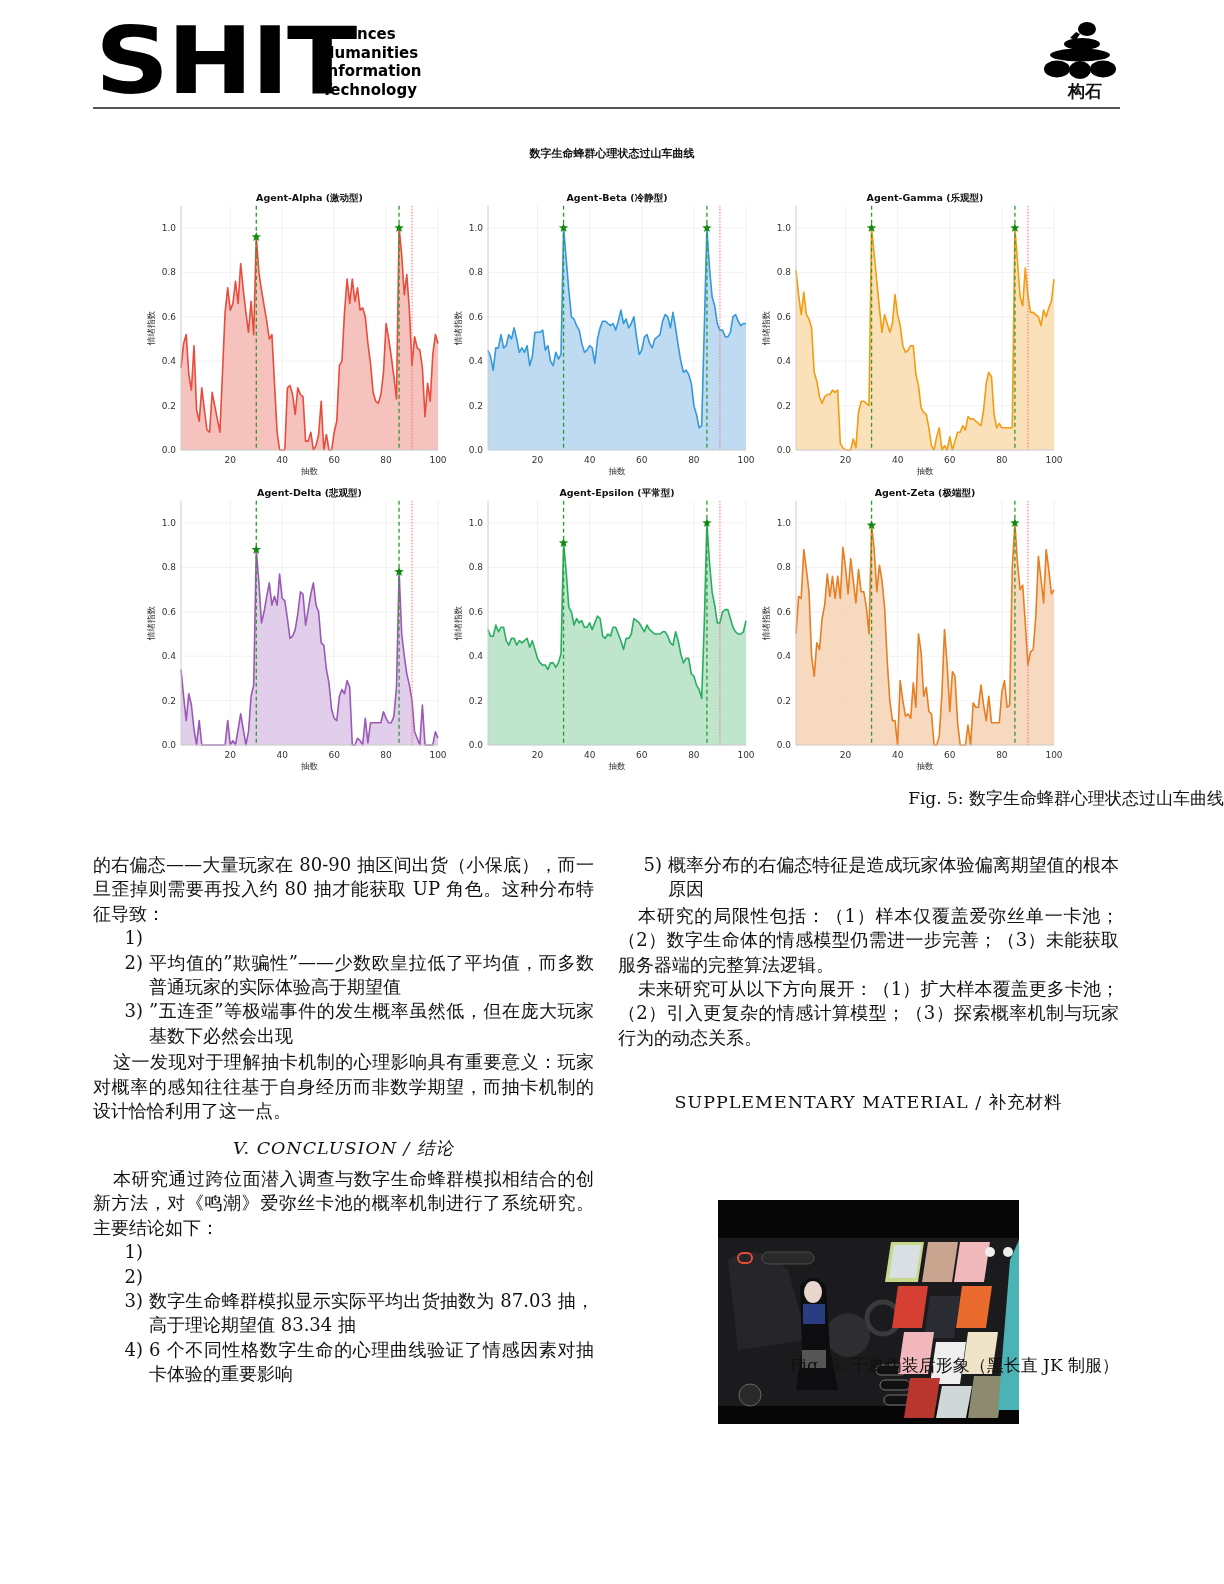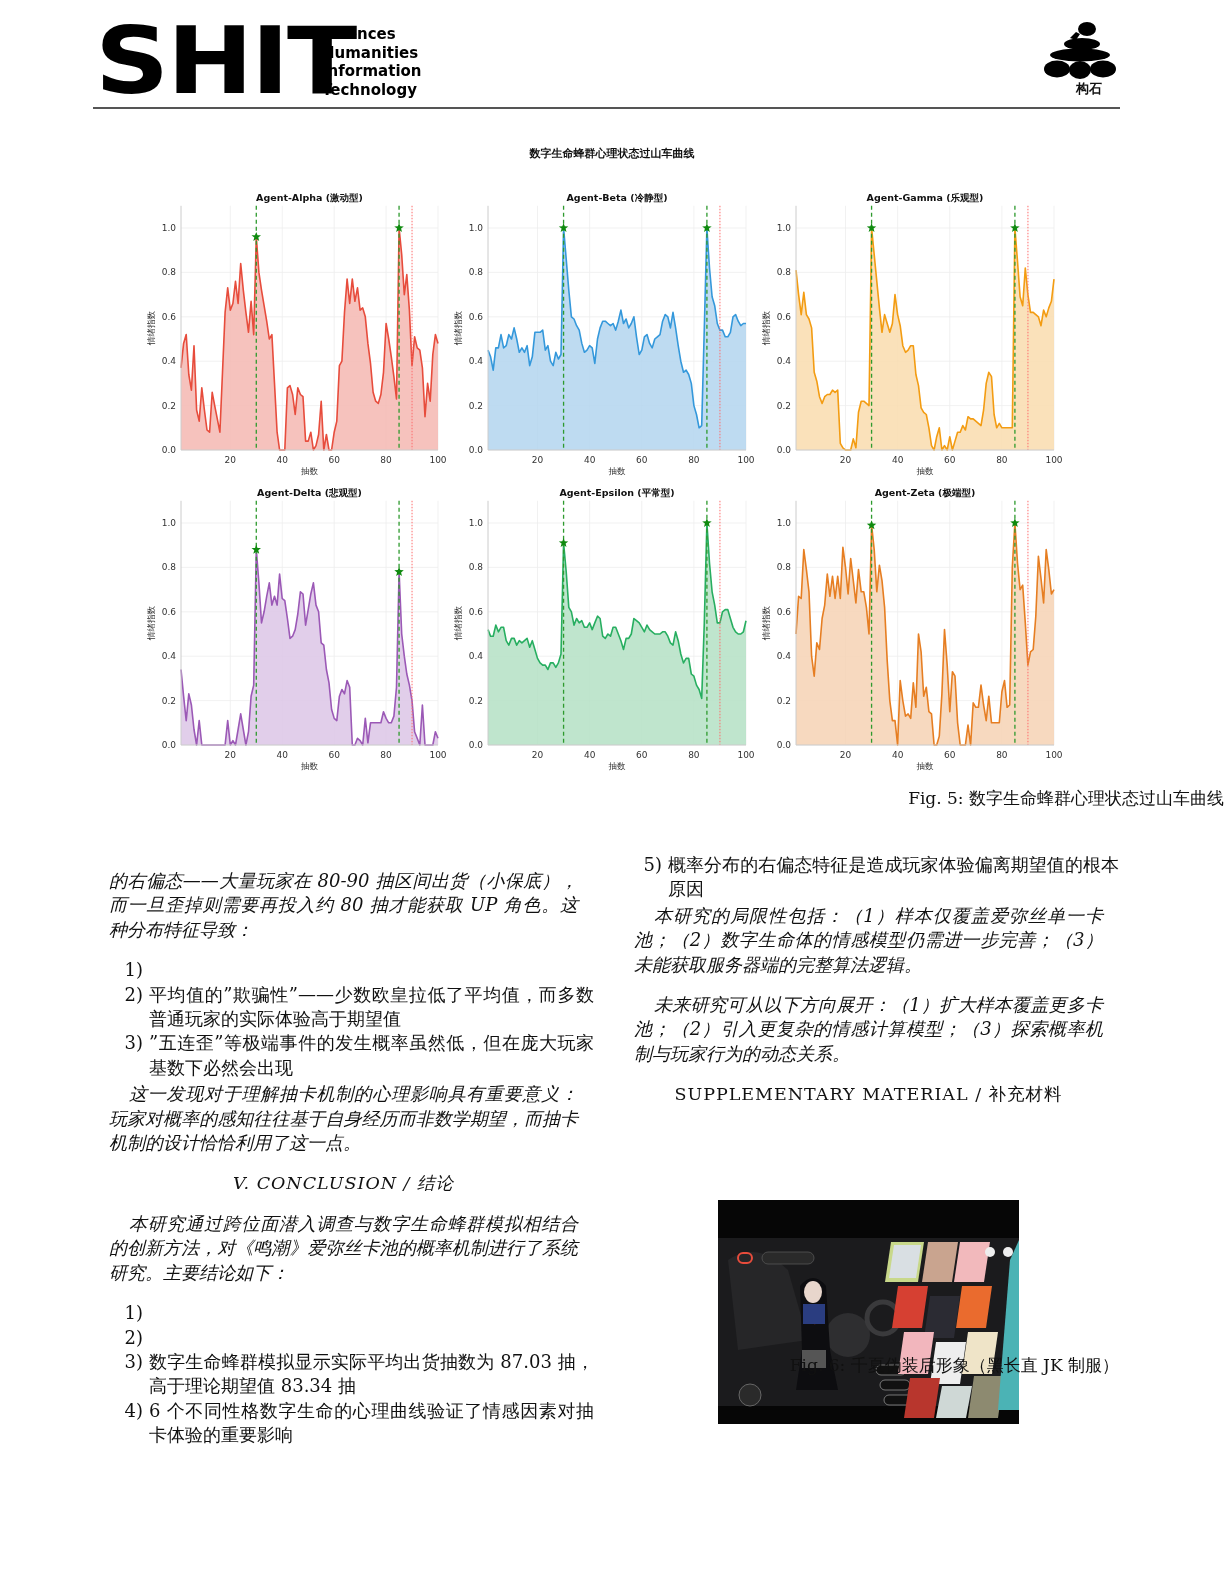--- a/index.html
+++ b/index.html
@@ -1,27 +1,27 @@
 <!DOCTYPE html>
 <html><head>
 <meta charset="utf-8">
 <style>
   html, body { margin:0; padding:0; background:#fff; }
   body { width:1224px; height:1584px; position:relative; font-family:"DejaVu Serif", serif; color:#111; overflow:hidden; }
   .header { position:absolute; left:93px; top:22px; width:1027px; height:88px; }
   .logo-big { position:absolute; left:2px; top:-4px; font-family:"DejaVu Sans", sans-serif; font-weight:900; font-size:92px; letter-spacing:-2px; line-height:88px; transform:scaleX(1.12); transform-origin:left top; color:#000; }
   .logo-sub { position:absolute; left:229px; top:3px; font-family:"DejaVu Sans", sans-serif; font-weight:bold; font-size:15px; line-height:18.5px; color:#000; }
   .crest { position:absolute; right:0px; top:-2px; width:80px; height:78px; }
-  .crest-label { position:absolute; right:18px; top:58px; font-family:"DejaVu Sans", sans-serif; font-weight:bold; font-size:13px; }
+  .crest-label { position:absolute; right:18px; top:58px; font-family:"DejaVu Sans", sans-serif; font-weight:bold; font-size:17px; }
   .header-rule { position:absolute; left:93px; top:107px; width:1027px; height:1.5px; background:#555; }
   .figure-title { position:absolute; left:0; width:1224px; top:146px; text-align:center; font-family:Liberation Serif, serif; font-weight:bold; font-size:11px; }
   svg.charts { position:absolute; left:0; top:0; }
   .caption { position:absolute; text-align:right; font-size:17px; }
   .col { position:absolute; font-size:18px; line-height:24.4px; }
-  .col p { margin:16px; text-align:justify; text-indent:20px;font-style:italic; }
+  .col p { margin:0; text-align:justify; text-indent:20px; }
   .col p.noind { text-indent:0; }
   .col .li { display:flex; }
   .col .li .num { width:50px; text-align:right; padding-right:6px; flex:none; }
   .col .li .txt { flex:1; text-align:justify; }
   .sec-head { text-align:center; font-size:17.5px; letter-spacing:1px; margin:14px 0 6px 0; }
   .photo { position:absolute; left:718px; top:1200px; width:301px; height:224px; background:#050505; overflow:hidden; }
 </style>
 </head>
 <body>
 
@@ -307,21 +307,21 @@
 
 <div class="col" style="left:618px;top:853px;width:501px;">
   <div id="list3" style="margin-left:-6px;">
       <div class="li">
         <span class="num">5)</span>
         <span class="txt">概率分布的右偏态特征是造成玩家体验偏离期望值的根本原因</span>
       </div>
     </div>
   <p style="margin-top:2px;">本研究的局限性包括：（1）样本仅覆盖爱弥丝单一卡池；（2）数字生命体的情感模型仍需进一步完善；（3）未能获取服务器端的完整算法逻辑。</p>
   <p>未来研究可从以下方向展开：（1）扩大样本覆盖更多卡池；（2）引入更复杂的情感计算模型；（3）探索概率机制与玩家行为的动态关系。</p>
-  <div class="sec-head" style="margin-top:12px;">SUPPLEMENTARY MATERIAL / 补充材料</div>
+  <div class="sec-head" style="margin-top:40px;">SUPPLEMENTARY MATERIAL / 补充材料</div>
 </div>
 
 <div class="photo">
   <svg width="301" height="224" viewBox="0 0 301 224">
     <rect x="0" y="0" width="301" height="224" fill="#060606"></rect>
     <rect x="0" y="38" width="301" height="168" fill="#1b1b1d"></rect>
     <path d="M10 60 Q40 40 70 70 L90 140 L20 150 Z" fill="#262628"></path>
     <circle cx="130" cy="135" r="22" fill="#2e2e30"></circle>
     <circle cx="165" cy="118" r="16" fill="none" stroke="#3a3a3c" stroke-width="5"></circle>
     <rect x="20" y="53" width="14" height="10" rx="5" fill="none" stroke="#e74c3c" stroke-width="2"></rect>

